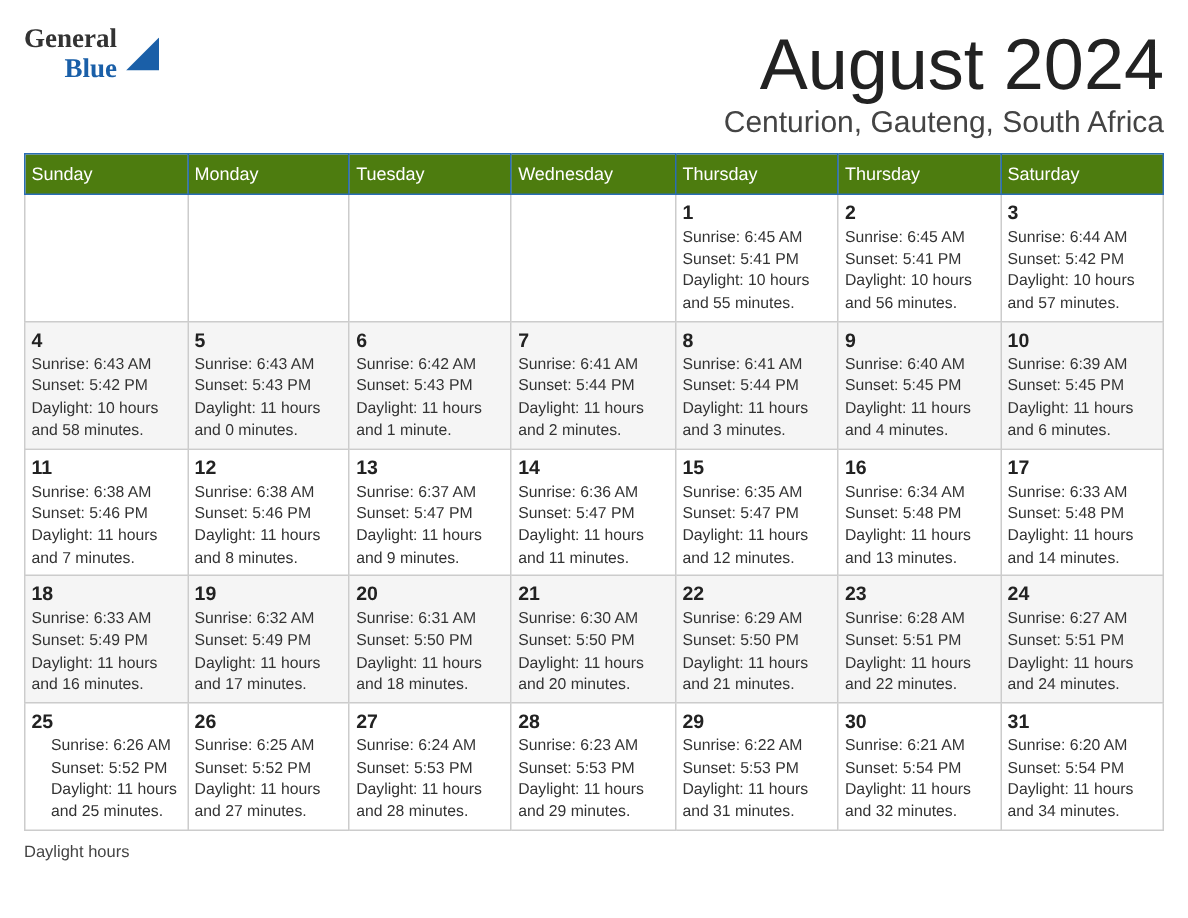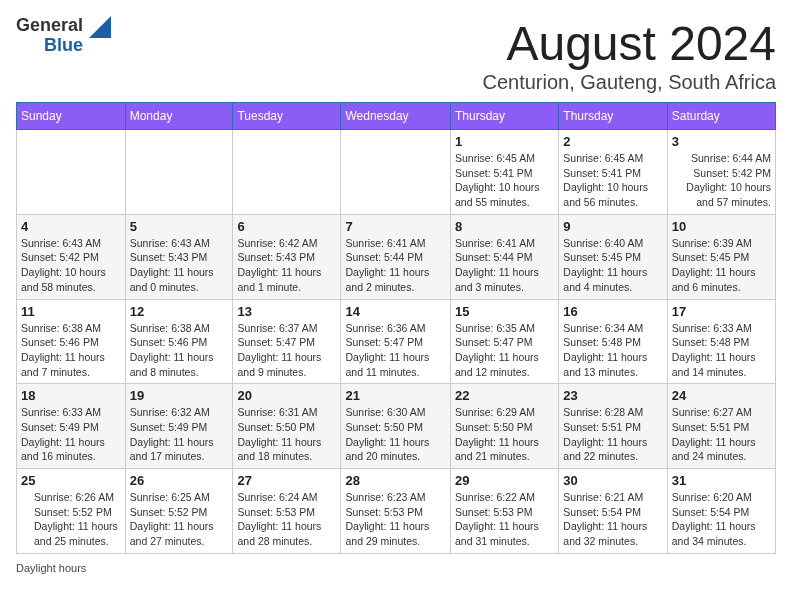--- a/index.html
+++ b/index.html
@@ -11,22 +11,23 @@
       padding: 16px;
     }
     .header {
       display: flex;
       justify-content: space-between;
       align-items: flex-start;
       margin-bottom: 8px;
     }
     .logo {
       display: flex;
-      align-items: flex-start;
+      align-items: center;
       gap: 4px;
+      font-family: Liberation Serif, serif;
     }
     .logo-text {
       font-size: 18px;
       font-weight: bold;
       line-height: 1.1;
     }
     .logo-general { color: #333; }
     .logo-blue { color: #1a5fa8; }
     .title-area {
       text-align: right;
@@ -39,21 +40,21 @@
     .location {
       font-size: 20px;
       color: #444;
     }
     .calendar-table {
       width: 100%;
       border-collapse: collapse;
       font-size: 10.5px;
     }
     .calendar-table th {
-      background: #8b5cf6;
+      background: #4d7c0f;
       color: #fff;
       padding: 6px 4px;
       text-align: left;
       font-size: 12px;
       font-weight: normal;
       border: 1px solid #2a6db5;
     }
     .calendar-table td {
       border: 1px solid #ccc;
       vertical-align: top;
@@ -131,21 +132,21 @@
 Daylight: 10 hours and 55 minutes.</div>
         </td>
         <td>
           <span class="day-number">2</span>
           <div class="day-info" style="white-space: pre-line;">Sunrise: 6:45 AM
 Sunset: 5:41 PM
 Daylight: 10 hours and 56 minutes.</div>
         </td>
         <td>
           <span class="day-number">3</span>
-          <div class="day-info" style="white-space: pre-line; text-align: right;">Sunrise: 6:44 AM
+          <div class="day-info" style="white-space: pre-line;">Sunrise: 6:44 AM
 Sunset: 5:42 PM
 Daylight: 10 hours and 57 minutes.</div>
         </td>
       </tr>
       <tr>
         <td>
           <span class="day-number">4</span>
           <div class="day-info" style="white-space: pre-line;">Sunrise: 6:43 AM
 Sunset: 5:42 PM
 Daylight: 10 hours and 58 minutes.</div>

